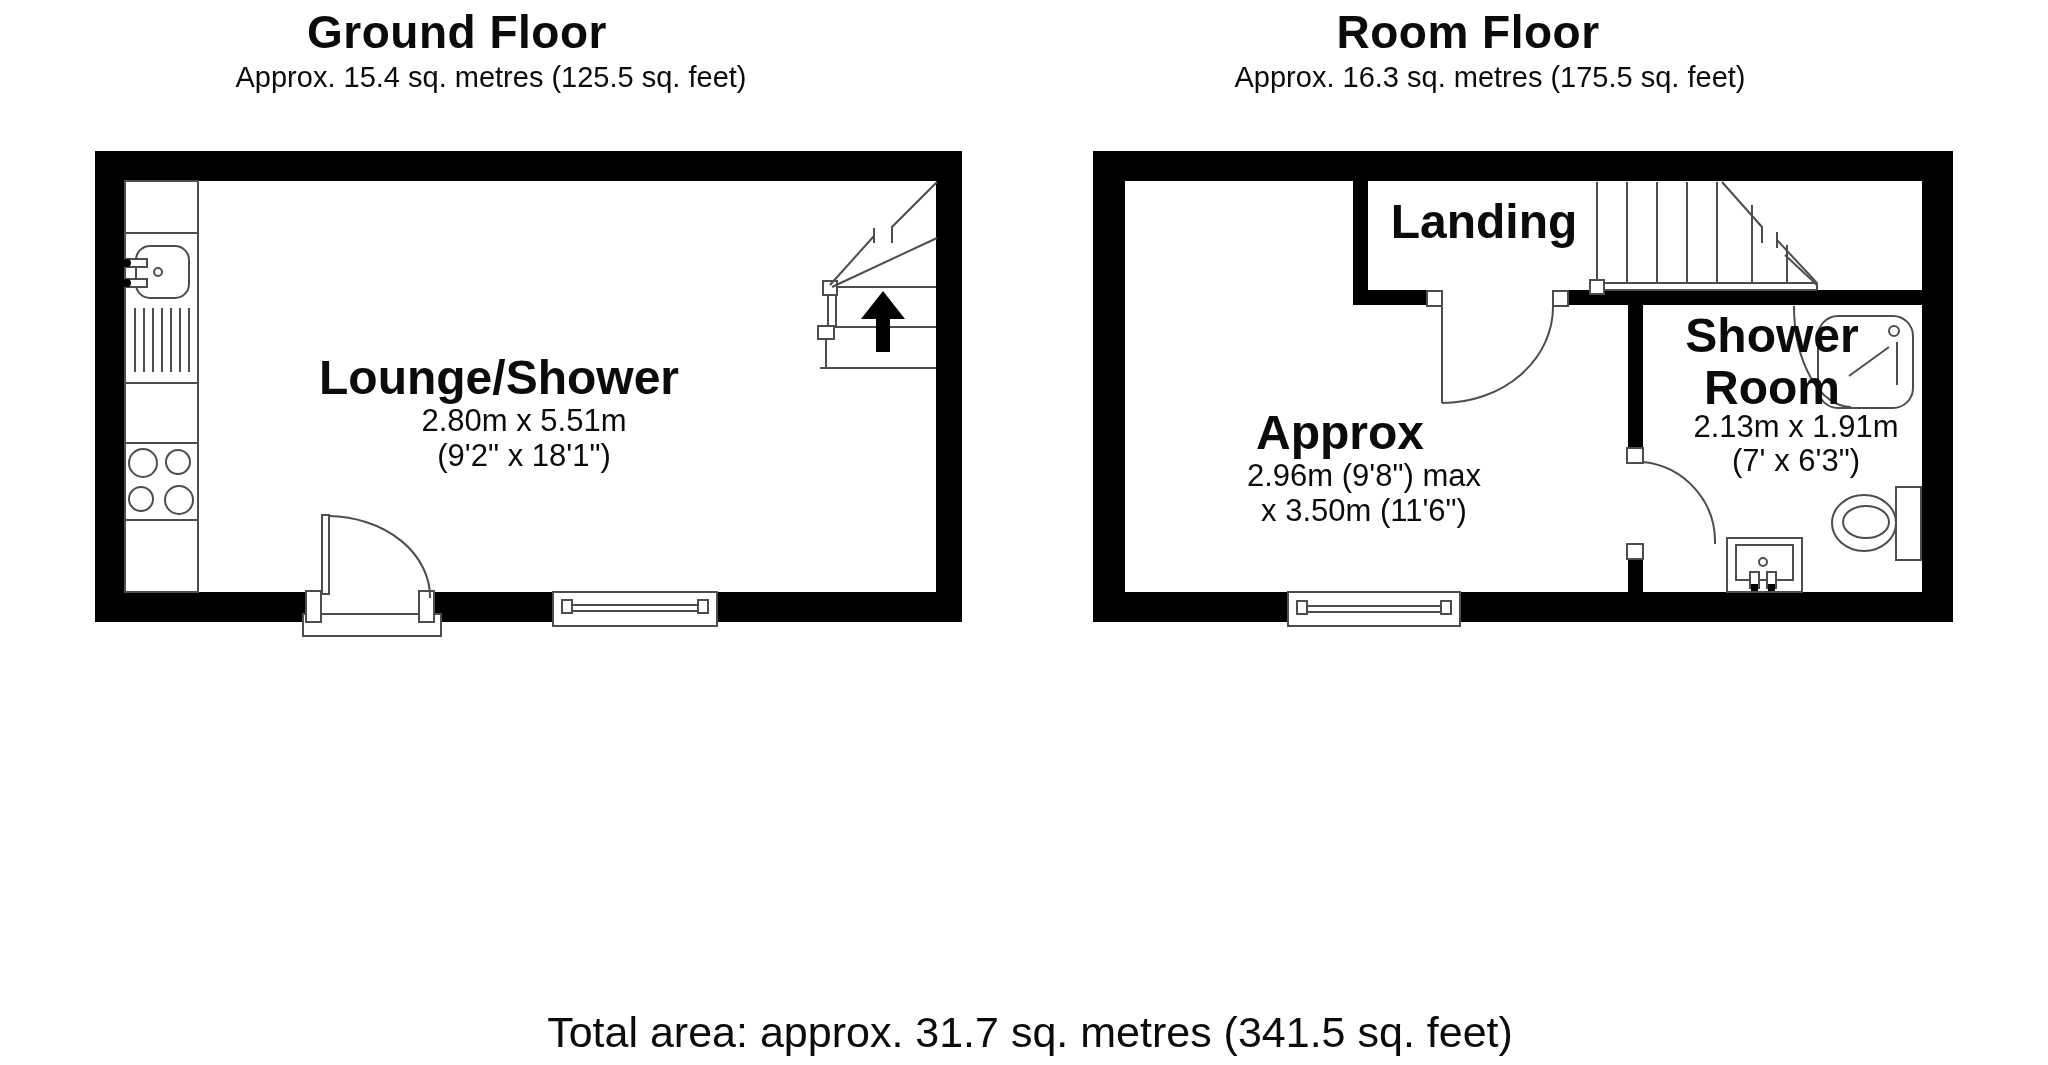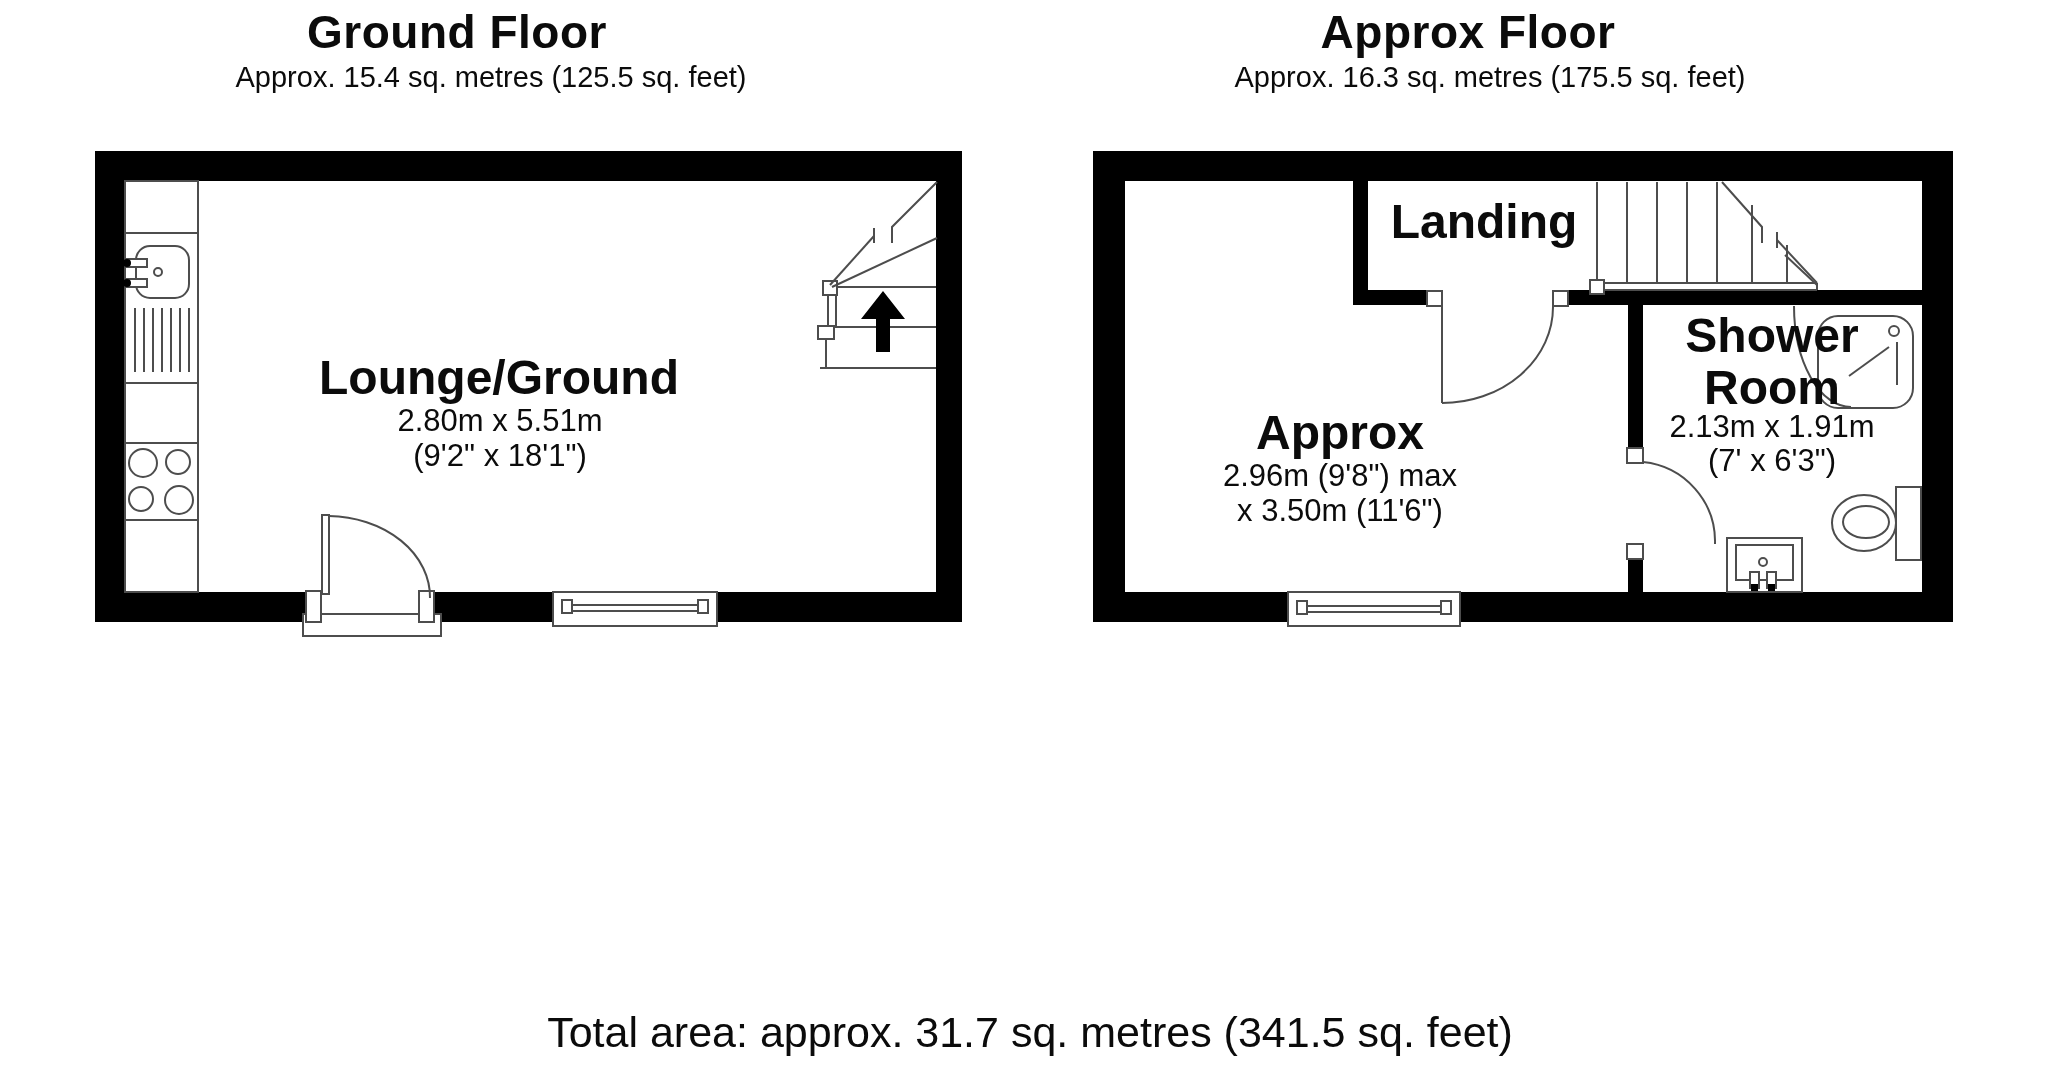--- a/index.html
+++ b/index.html
@@ -2,21 +2,21 @@
 <html><head>
 <meta charset="utf-8">
 <style>
   html,body{margin:0;padding:0;background:#ffffff;}
   body{width:2048px;height:1065px;position:relative;font-family:"Liberation Sans",sans-serif;color:#0b0b0b;overflow:hidden;}
   #plan-svg{position:absolute;left:0;top:0;}
   .label{position:absolute;transform:translate(-50%,-50%);white-space:nowrap;text-align:center;line-height:1.08;}
   .title{font-size:46px;font-weight:bold;letter-spacing:0.5px;}
   .subtitle{font-size:29px;}
   .room-name{font-size:48px;font-weight:bold;}
-  .room-dim{font-size:31px;}
+  .room-dim{font-size:31px;margin-left:24px;}
   .total{font-size:43px;text-align:center;}
   .wrap{white-space:normal;width:240px;}
 </style>
 </head>
 <body>
 
 <svg id="plan-svg" width="2048" height="1065" viewBox="0 0 2048 1065">
 
   <g>
 
@@ -167,24 +167,24 @@
       <line x1="1297" y1="612" x2="1451" y2="612" stroke="#4d4d4d" stroke-width="2"></line>
       <rect x="1297" y="601" width="10" height="13" fill="#ffffff" stroke="#4d4d4d" stroke-width="2"></rect>
       <rect x="1441" y="601" width="10" height="13" fill="#ffffff" stroke="#4d4d4d" stroke-width="2"></rect>
     </g>
   </g>
 </svg>
 
 <div class="label title" style="left:457px;top:33px;">Ground Floor</div>
 <div class="label subtitle" style="left:491px;top:78px;">Approx. 15.4 sq. metres (125.5 sq. feet)</div>
 
-<div class="label title" style="left:1468px;top:33px;">Approx Floor</div>
+<div class="label title" style="left:1468px;top:33px;">Room Floor</div>
 <div class="label subtitle" style="left:1490px;top:78px;text-align:center;">Approx. 16.3 sq. metres (175.5 sq. feet)</div>
 
-<div class="label room-name" style="left:499px;top:378px;">Lounge/Ground</div>
+<div class="label room-name" style="left:499px;top:378px;">Lounge/Shower</div>
 <div class="label room-dim" style="left:500px;top:421px;">2.80m x 5.51m</div>
 <div class="label room-dim" style="left:500px;top:456px;">(9'2" x 18'1")</div>
 
 <div class="label room-name" style="left:1484px;top:222px;">Landing</div>
 
 <div class="label room-name" style="left:1340px;top:433px;">Approx</div>
 <div class="label room-dim" style="left:1340px;top:476px;">2.96m (9'8") max</div>
 <div class="label room-dim" style="left:1340px;top:511px;">x 3.50m (11'6")</div>
 
 <div class="label room-name wrap" style="left:1772px;top:362px;">Shower Room</div>

